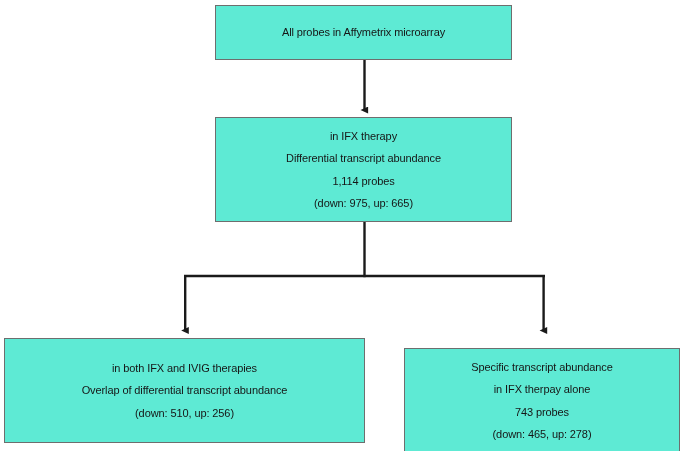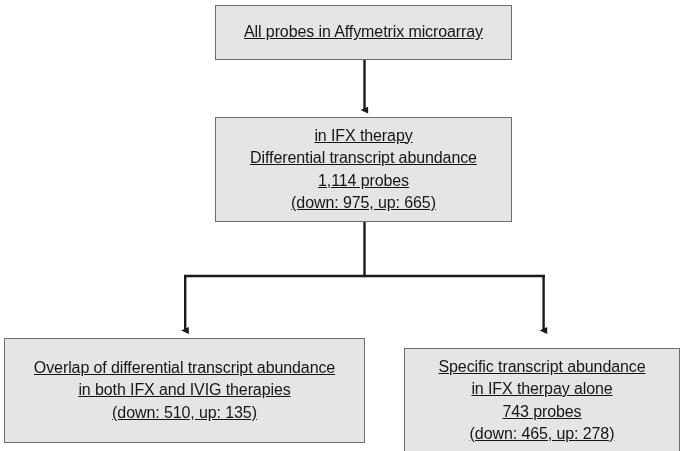--- a/index.html
+++ b/index.html
@@ -14,31 +14,30 @@
     position: relative;
     width: 685px;
     height: 451px;
     background: #ffffff;
     overflow: hidden;
   }
   .node {
     position: absolute;
     box-sizing: border-box;
     border: 1.5px solid #6e6e6e;
-    background: #e5e5e5;
+    background: #5eead4;
     display: flex;
     flex-direction: column;
     align-items: center;
     justify-content: center;
     text-align: center;
     color: #161616;
-    font-size: 16px;
+    font-size: 11px;
     line-height: 22.5px;
     letter-spacing: -0.1px;
-    text-decoration: underline;
   }
   .node .line {
     display: block;
     white-space: nowrap;
   }
 
   
   #node-all-probes      { left: 215px; top: 5px;   width: 297px; height: 55px;  }
   #node-differential    { left: 215px; top: 117px; width: 297px; height: 105px; }
   #node-overlap         { left: 4px;   top: 338px; width: 361px; height: 105px; }
@@ -89,23 +88,23 @@
   </div>
 
   <div class="node" id="node-differential">
     <span class="line">in IFX therapy</span>
     <span class="line">Differential transcript abundance</span>
     <span class="line">1,114 probes</span>
     <span class="line">(down: 975, up: 665)</span>
   </div>
 
   <div class="node" id="node-overlap">
+    <span class="line">in both IFX and IVIG therapies</span>
     <span class="line">Overlap of differential transcript abundance</span>
-    <span class="line">in both IFX and IVIG therapies</span>
-    <span class="line">(down: 510, up: 135)</span>
+    <span class="line">(down: 510, up: 256)</span>
   </div>
 
   <div class="node" id="node-specific">
     <span class="line">Specific transcript abundance</span>
     <span class="line">in IFX therpay alone</span>
     <span class="line">743 probes</span>
     <span class="line">(down: 465, up: 278)</span>
   </div>
 
 </div>

